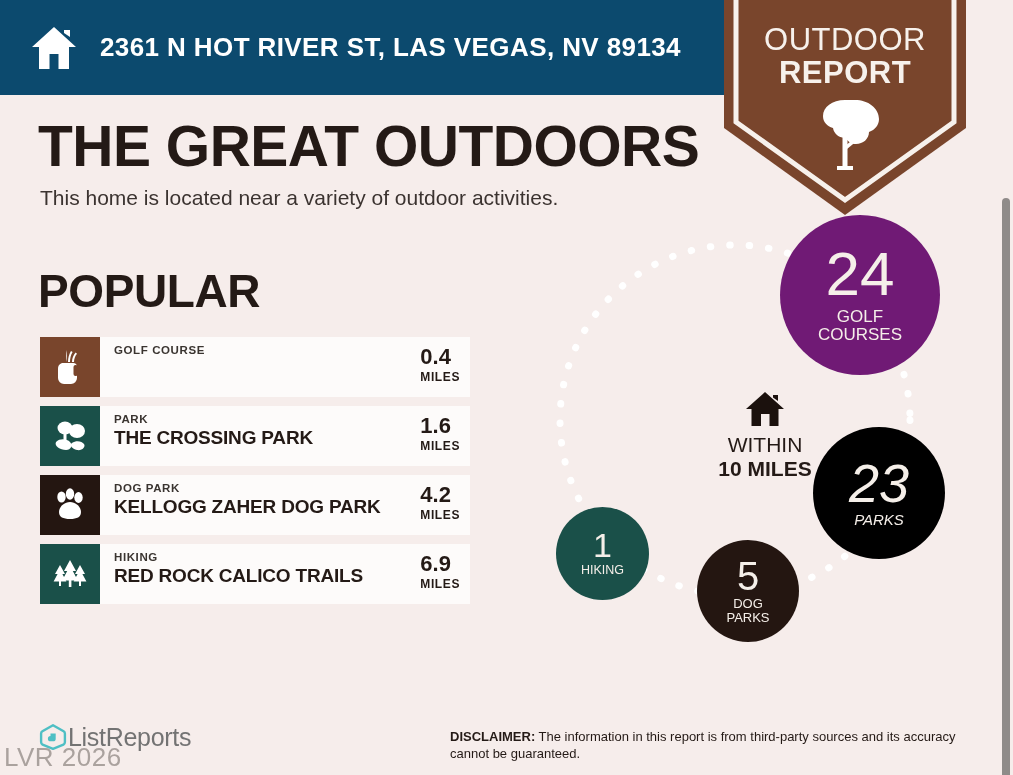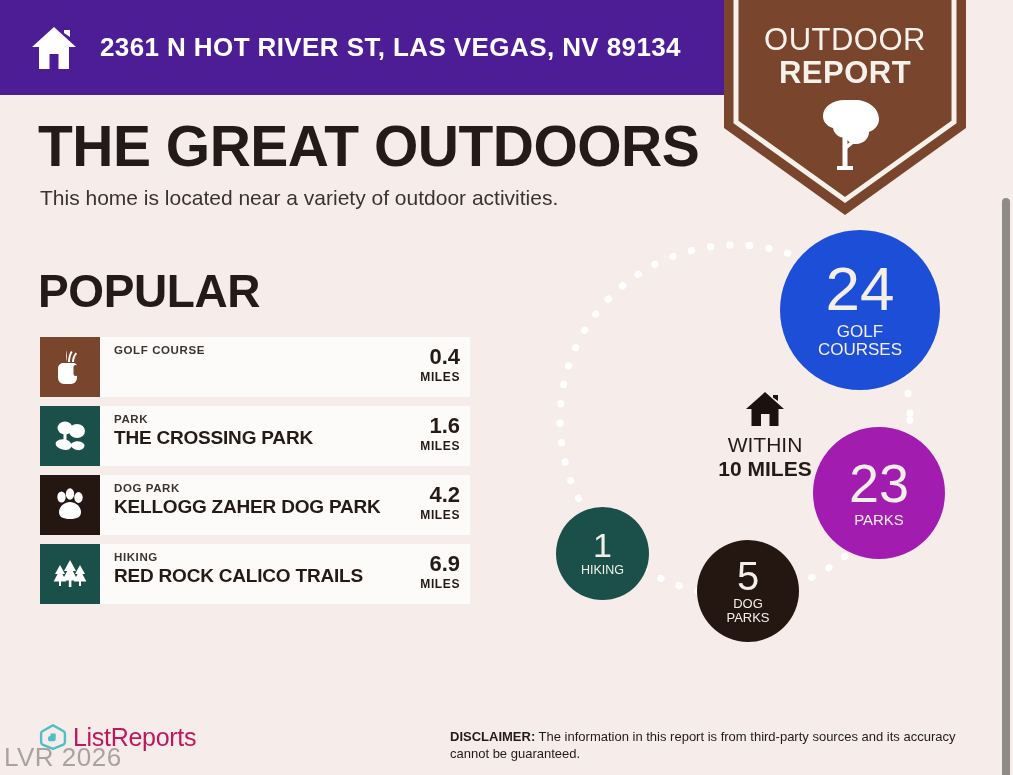--- a/index.html
+++ b/index.html
@@ -7,21 +7,21 @@
     width: 1013px; height: 775px;
     background: #f6edeb;
     font-family: "Liberation Sans", sans-serif;
     overflow: hidden;
   }
   .page { position: relative; width: 1013px; height: 775px; background: #f6edeb; overflow: hidden; }
 
   
   .topbar {
     position: absolute; left: 0; top: 0; width: 888px; height: 95px;
-    background: #4c1d95;
+    background: #0c4a6e;
   }
   .topbar-inner { display: flex; align-items: center; height: 95px; padding-left: 30px; }
   .home-icon { width: 48px; height: 46px; flex: none; }
   .addr {
     margin-left: 22px; color: #ffffff;
     font-size: 26px; font-weight: 700; letter-spacing: 0.4px;
     white-space: nowrap;
   }
 
   
@@ -59,60 +59,60 @@
   .poi-tile { width: 60px; height: 60px; flex: none; display: flex; align-items: center; justify-content: center; }
   .poi-mid { flex: 1 1 auto; padding: 7px 0 0 14px; min-width: 0; overflow: hidden; }
   .poi-cat {
     font-size: 11.5px; font-weight: 700; color: #3a3430;
     letter-spacing: 0.6px; line-height: 1.15;
   }
   .poi-name {
     font-size: 19px; font-weight: 700; color: #241a16;
     letter-spacing: -0.2px; line-height: 1.12; margin-top: 1px;
   }
-  .poi-right { flex: none; padding: 9px 10px 0 4px; text-align: right; }
+  .poi-right { flex: none; padding: 9px 10px 0 4px; text-align: left; }
   .poi-dist { font-size: 22px; font-weight: 700; color: #241a16; line-height: 1.0; }
   .poi-unit { font-size: 12px; font-weight: 700; color: #241a16; letter-spacing: 0.6px; margin-top: 2px; }
 
   
   .bubbles { position: absolute; left: 530px; top: 215px; width: 470px; height: 460px; }
   .dots { position: absolute; left: 0; top: 0; }
   .bub {
     position: absolute; border-radius: 50%;
     display: flex; flex-direction: column; align-items: center; justify-content: center;
     color: #f5efe9; text-align: center;
   }
   .bub-num { font-weight: 400; line-height: 0.95; }
   .bub-lbl { font-weight: 400; line-height: 1.1; }
 
-  .bub-golf { left: 250px; top: 15px; width: 160px; height: 160px; background: #1d4ed8; }
+  .bub-golf { left: 250px; top: 0; width: 160px; height: 160px; background: #701a75; }
   .bub-golf .bub-num { font-size: 62px; }
   .bub-golf .bub-lbl { font-size: 17px; margin-top: 4px; }
 
-  .bub-parks { left: 283px; top: 212px; width: 132px; height: 132px; background: #a21caf; }
+  .bub-parks { left: 283px; top: 212px; width: 132px; height: 132px; background: #000000; font-style: italic; }
   .bub-parks .bub-num { font-size: 54px; }
   .bub-parks .bub-lbl { font-size: 15px; margin-top: 3px; }
 
   .bub-dog { left: 167px; top: 325px; width: 102px; height: 102px; background: #241611; }
   .bub-dog .bub-num { font-size: 40px; }
   .bub-dog .bub-lbl { font-size: 13px; margin-top: 2px; }
 
   .bub-hike { left: 26px; top: 292px; width: 93px; height: 93px; background: #1a5049; }
   .bub-hike .bub-num { font-size: 34px; }
   .bub-hike .bub-lbl { font-size: 12.5px; margin-top: 2px; }
 
   .center-blk { position: absolute; left: 150px; top: 175px; width: 170px; text-align: center; }
   .center-blk .c-home { margin: 0 auto 5px; width: 42px; height: 38px; }
   .c-l1 { font-size: 21px; font-weight: 400; color: #241a16; line-height: 1.15; }
   .c-l2 { font-size: 21px; font-weight: 700; color: #241a16; line-height: 1.15; }
 
   
   .logo-wrap { position: absolute; left: 38px; top: 722px; display: flex; align-items: center; }
   .logo-mark { width: 30px; height: 30px; flex: none; }
-  .logo-text { margin-left: 5px; font-size: 25px; color: #be185d; font-weight: 400; letter-spacing: -0.3px; }
+  .logo-text { font-size: 25px; color: #737373; font-weight: 400; letter-spacing: -0.3px; }
   .watermark {
     position: absolute; left: 4px; top: 742px;
     font-size: 26px; color: #6d6560; opacity: 0.55; letter-spacing: 0.5px;
   }
   .disclaimer {
     position: absolute; left: 450px; top: 728px; width: 545px;
     font-size: 13px; color: #241a16; line-height: 1.32;
   }
   .disclaimer b { font-weight: 700; text-align: center; }
 

